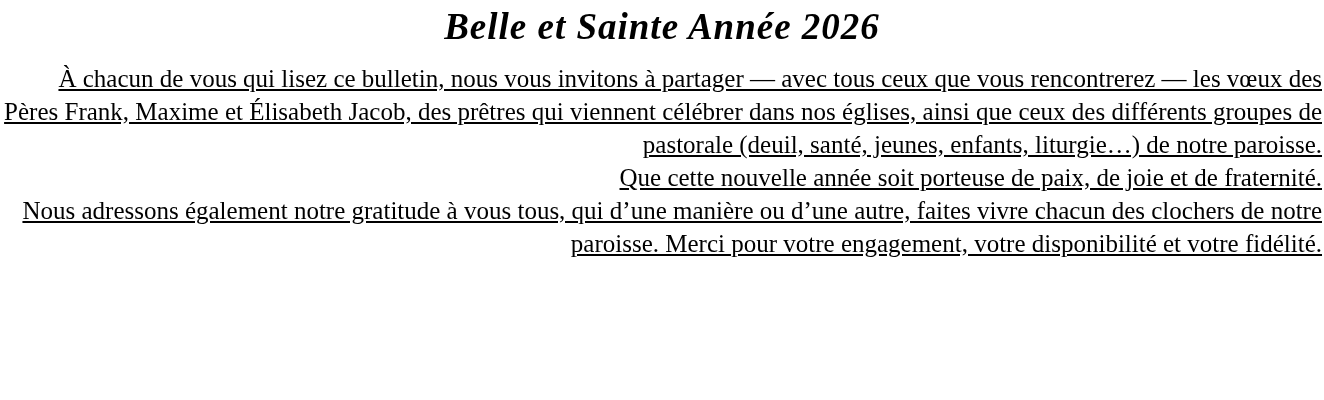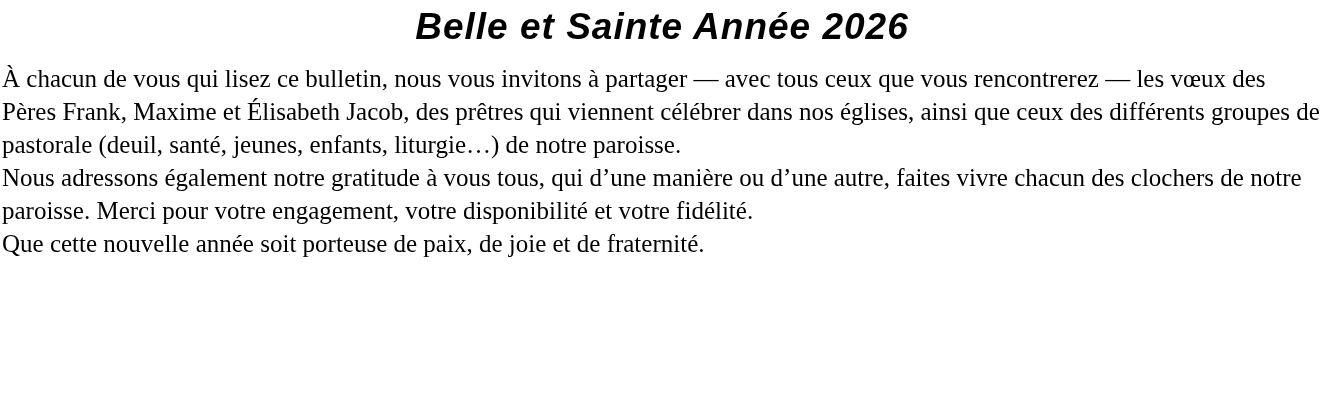--- a/index.html
+++ b/index.html
@@ -6,49 +6,50 @@
   html, body { background: #ffffff; }
   .page {
     position: relative;
     width: 1324px;
     height: 400px;
     background: #ffffff;
     color: #000000;
     overflow: hidden;
   }
   .title {
-    font-family: Liberation Sans, sans-serif;
+    font-family: Liberation Serif, serif;
     font-style: italic;
     font-weight: 600;
     font-size: 37px;
     line-height: 44px;
     text-align: center;
     margin-top: 5px;
     letter-spacing: 1px;
   }
   .content {
     margin-top: 13px;
     padding: 0 2px;
     font-family: "Liberation Serif", serif;
     font-size: 25px;
     line-height: 33px;
-    text-align: left;
+    text-align: right;
+    text-decoration: underline;
   }
   .para { margin: 0; }
   .motto-bold {
     font-weight: bold;
   }
 </style>
 </head>
 <body>
 
 <main class="page">
   <h1 class="title">Belle et Sainte Année 2026</h1>
 
   <section class="content">
     <p class="para">À chacun de vous qui lisez ce bulletin, nous vous invitons à partager — avec tous ceux que vous rencontrerez — les vœux des Pères Frank, Maxime et Élisabeth Jacob, des prêtres qui viennent célébrer dans nos églises, ainsi que ceux des différents groupes de pastorale (deuil, santé, jeunes, enfants, liturgie…) de notre paroisse.</p>
 
+    <p class="para">Que cette nouvelle année soit porteuse de paix, de joie et de fraternité.</p>
+
     <p class="para">Nous adressons également notre gratitude à vous tous, qui d’une manière ou d’une autre, faites vivre chacun des clochers de notre paroisse. Merci pour votre engagement, votre disponibilité et votre fidélité.</p>
-
-    <p class="para">Que cette nouvelle année soit porteuse de paix, de joie et de fraternité.</p>
 
   </section>
 </main>
 
 </body></html>

